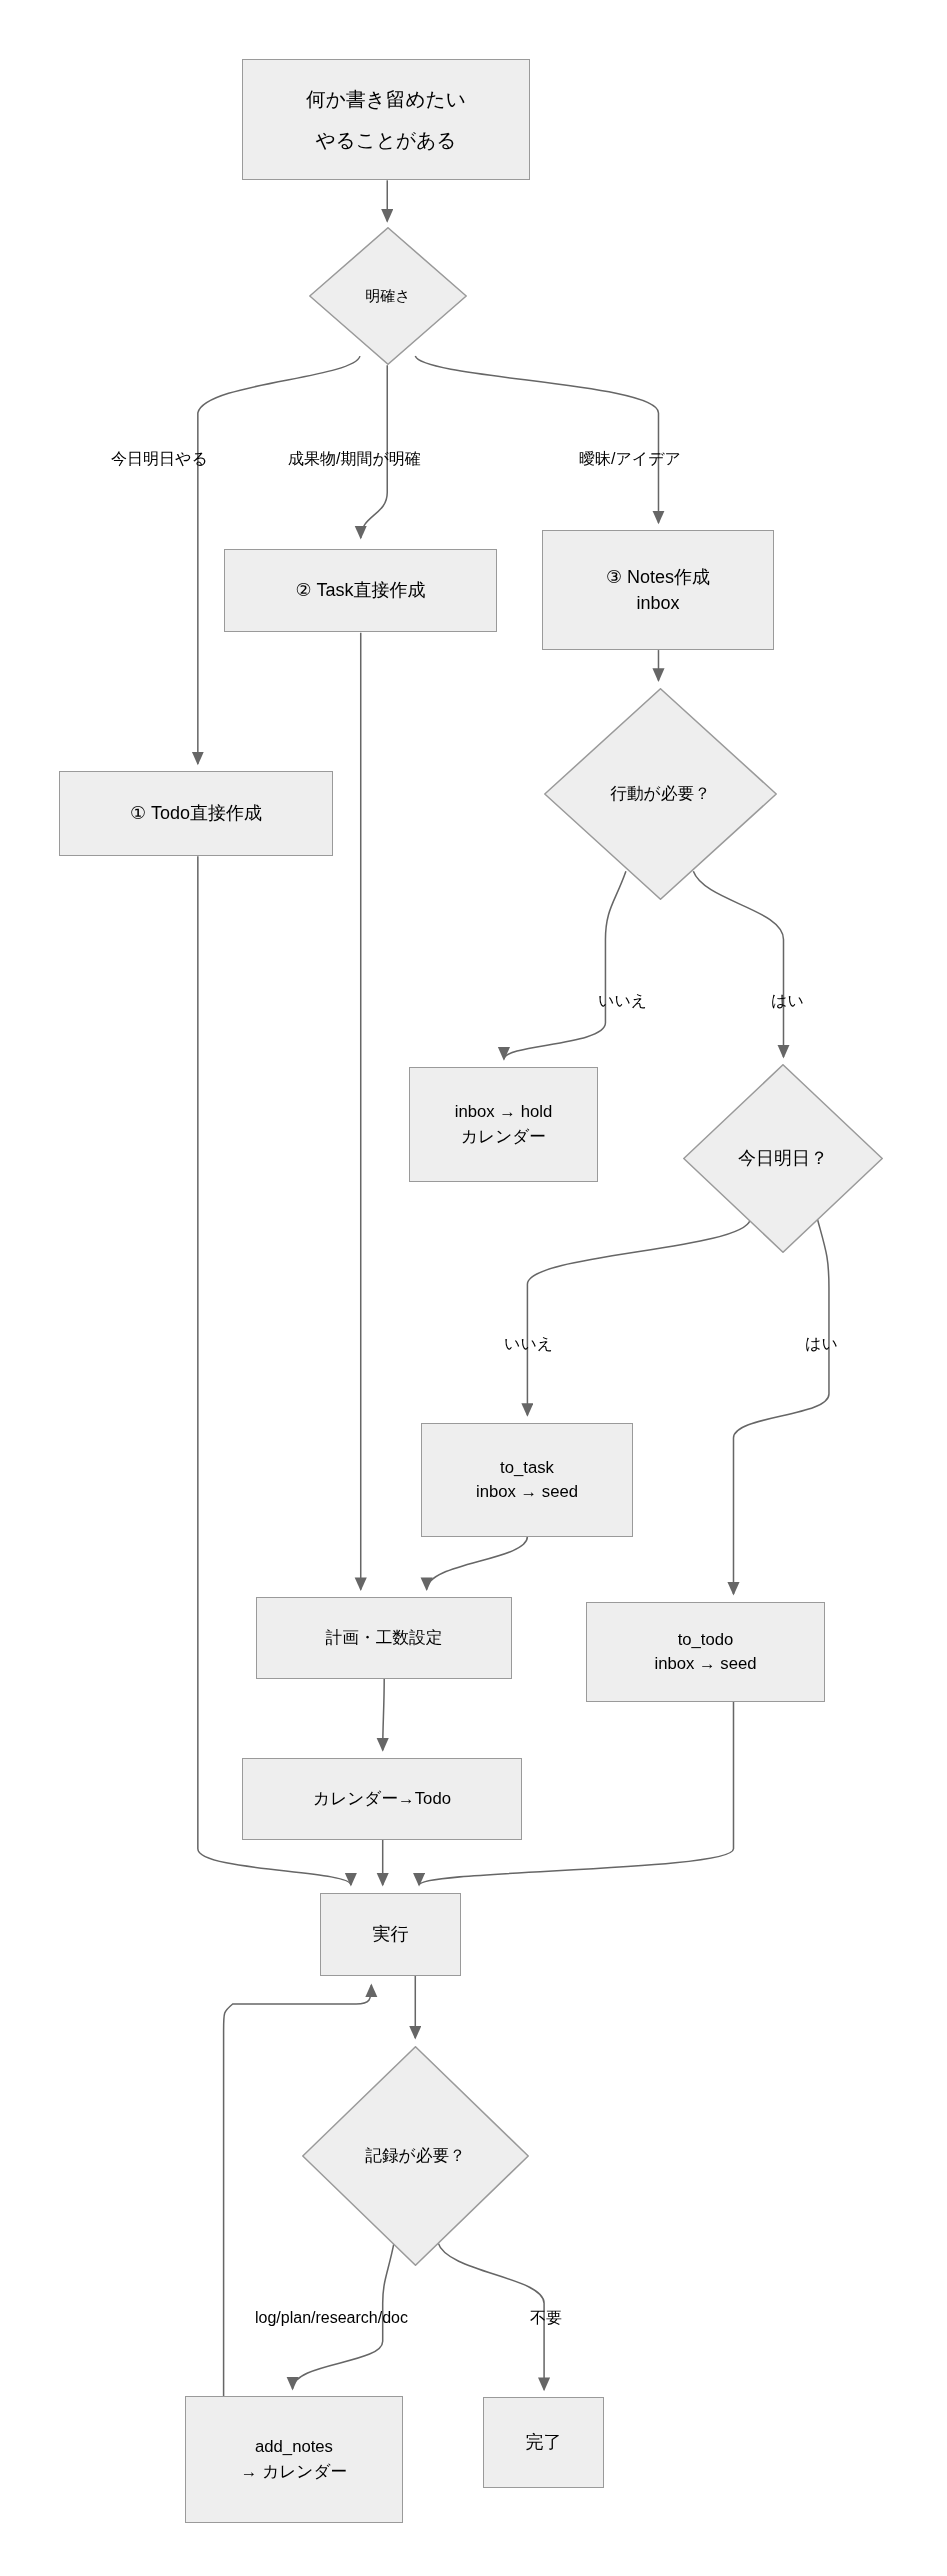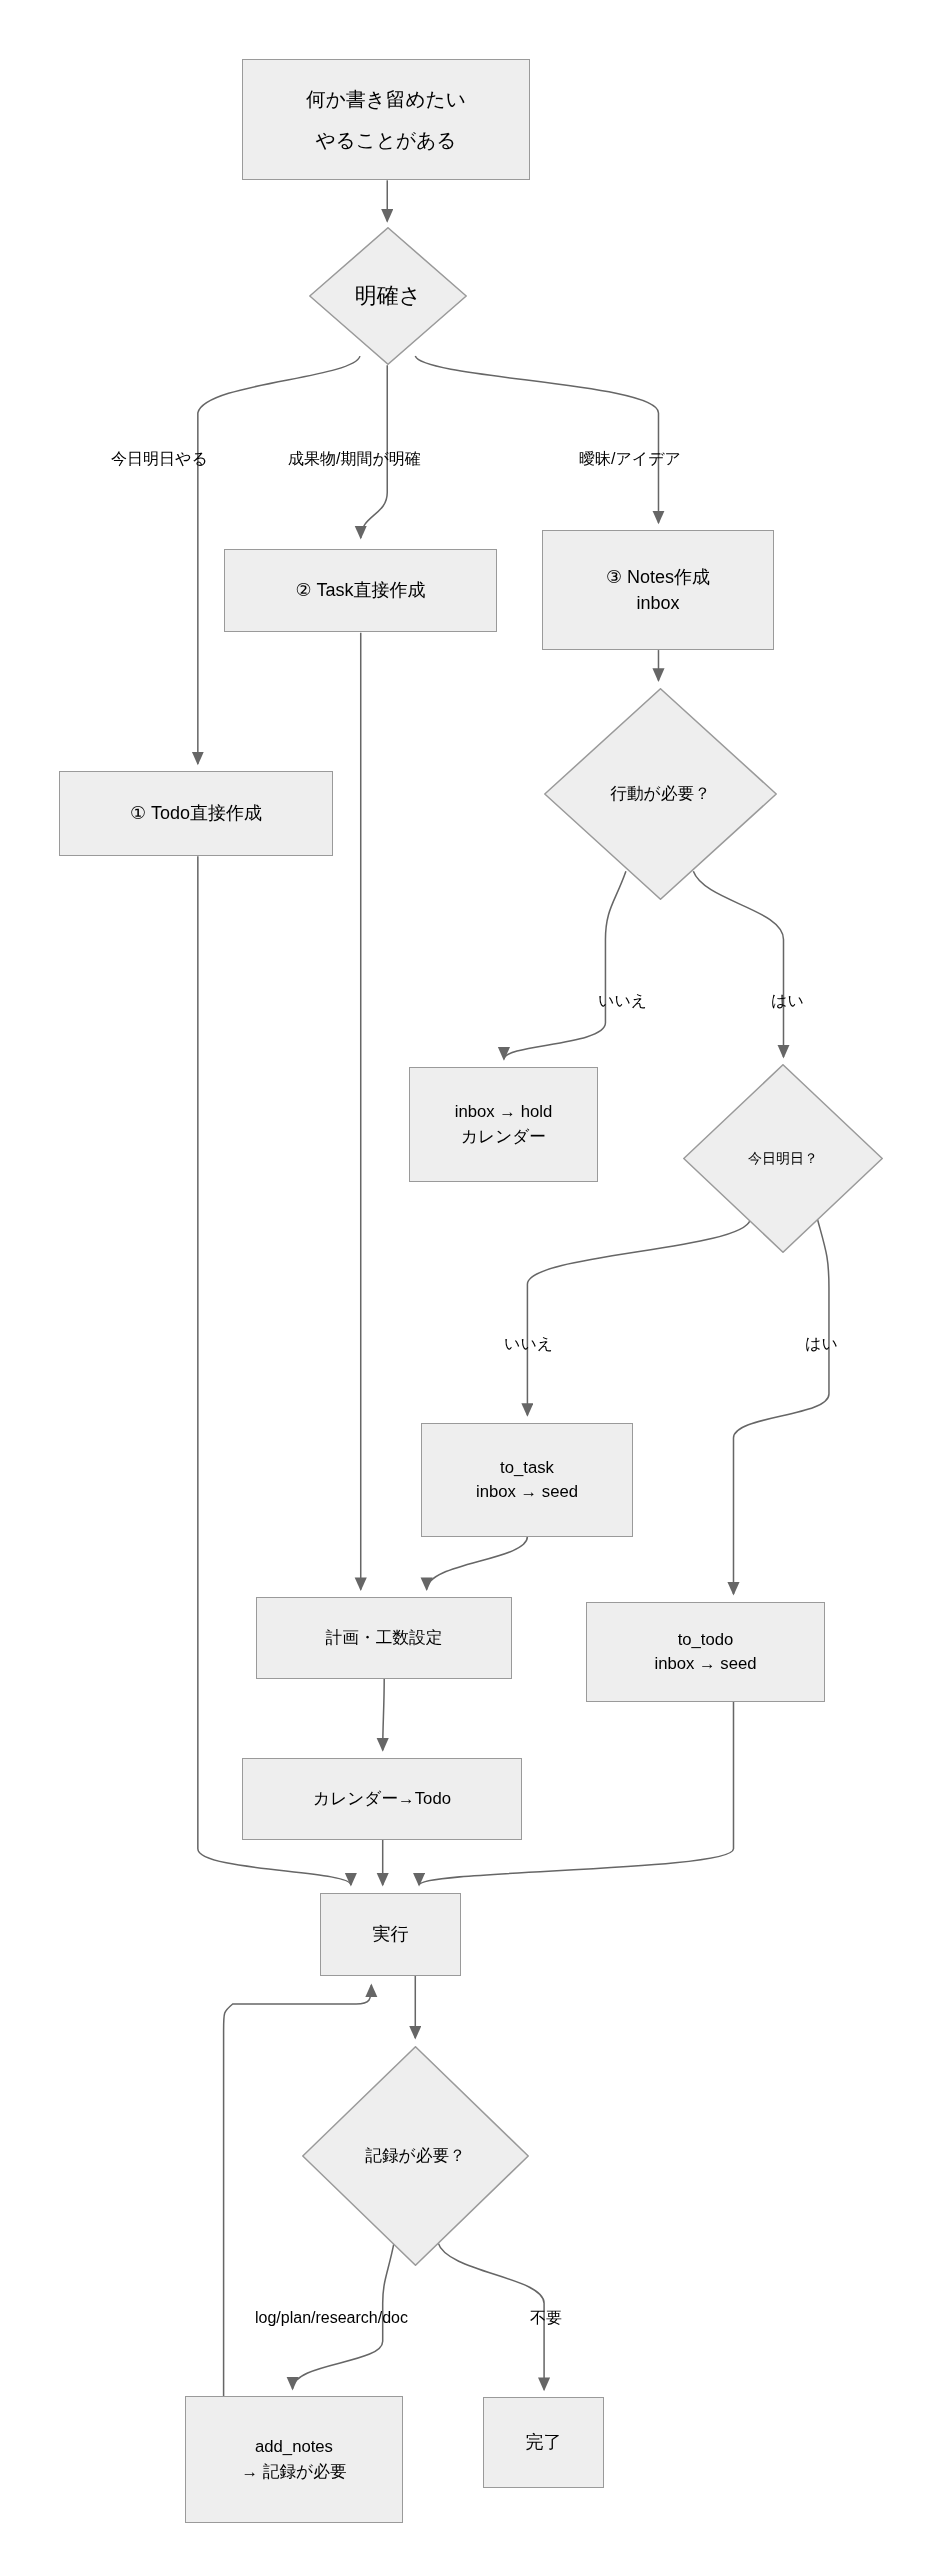--- a/index.html
+++ b/index.html
@@ -116,21 +116,21 @@
 
       <path d="M295,3163 L295,2680 C295,2655 295,2655 307,2645 L470,2645 C488,2645 490,2640 490,2620"></path>
     </g>
   </svg>
 
   <div class="node box" style="left:242px; top:59px; width:288px; height:121px; font-size:19.7px;gap:12px;">
     <span class="t">何か書き留めたい</span>
     <span class="t">やることがある</span>
   </div>
 
-  <div class="node diamond-wrap" style="left:309px; top:227px; width:158px; height:138px; font-size:22px;">
+  <div class="node diamond-wrap" style="left:309px; top:227px; width:158px; height:138px; font-size:15px;">
     <svg class="diamond-shape" viewBox="0 0 208 182" preserveAspectRatio="none">
       <polygon points="104,1 207,91 104,181 1,91" fill="#eeeeee" stroke="#9a9a9a" stroke-width="2"></polygon>
     </svg>
     <span class="diamond-label">明確さ</span>
   </div>
 
   <div class="node box" style="left:224px; top:549px; width:273px; height:83px; font-size:18px;">
     <span class="t">② Task直接作成</span>
   </div>
 
@@ -148,21 +148,21 @@
       <polygon points="154,1 307,140 154,279 1,140" fill="#eeeeee" stroke="#9a9a9a" stroke-width="2"></polygon>
     </svg>
     <span class="diamond-label">行動が必要？</span>
   </div>
 
   <div class="node box" style="left:409px; top:1067px; width:189px; height:115px; font-size:16.7px;">
     <span class="t">inbox → hold</span>
     <span class="t">カレンダー</span>
   </div>
 
-  <div class="node diamond-wrap" style="left:683px; top:1064px; width:200px; height:189px; font-size:14px;">
+  <div class="node diamond-wrap" style="left:683px; top:1064px; width:200px; height:189px; font-size:18px;">
     <svg class="diamond-shape" viewBox="0 0 264 250" preserveAspectRatio="none">
       <polygon points="132,1 263,125 132,249 1,125" fill="#eeeeee" stroke="#9a9a9a" stroke-width="2"></polygon>
     </svg>
     <span class="diamond-label">今日明日？</span>
   </div>
 
   <div class="node box" style="left:421px; top:1423px; width:212px; height:114px; font-size:16.7px;">
     <span class="t">to_task</span>
     <span class="t">inbox → seed</span>
   </div>
@@ -186,21 +186,21 @@
 
   <div class="node diamond-wrap" style="left:302px; top:2046px; width:227px; height:220px; font-size:16.7px;">
     <svg class="diamond-shape" viewBox="0 0 300 290" preserveAspectRatio="none">
       <polygon points="150,1 299,145 150,289 1,145" fill="#eeeeee" stroke="#9a9a9a" stroke-width="2"></polygon>
     </svg>
     <span class="diamond-label">記録が必要？</span>
   </div>
 
   <div class="node box" style="left:185px; top:2396px; width:218px; height:127px; font-size:16.7px;">
     <span class="t">add_notes</span>
-    <span class="t">→ 記録が必要</span>
+    <span class="t">→ カレンダー</span>
   </div>
 
   <div class="node box" style="left:483px; top:2397px; width:121px; height:91px; font-size:18px;">
     <span class="t">完了</span>
   </div>
 
   <div class="edge-label" style="left:111px; top:451px;">今日明日やる</div>
 
   <div class="edge-label" style="left:288px; top:451px;">成果物/期間が明確</div>
 

